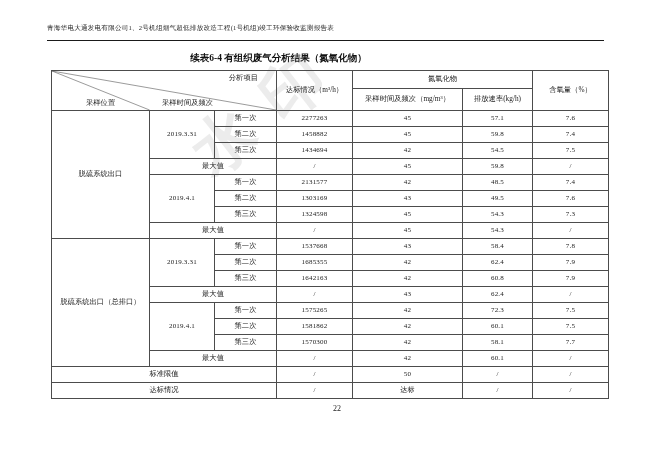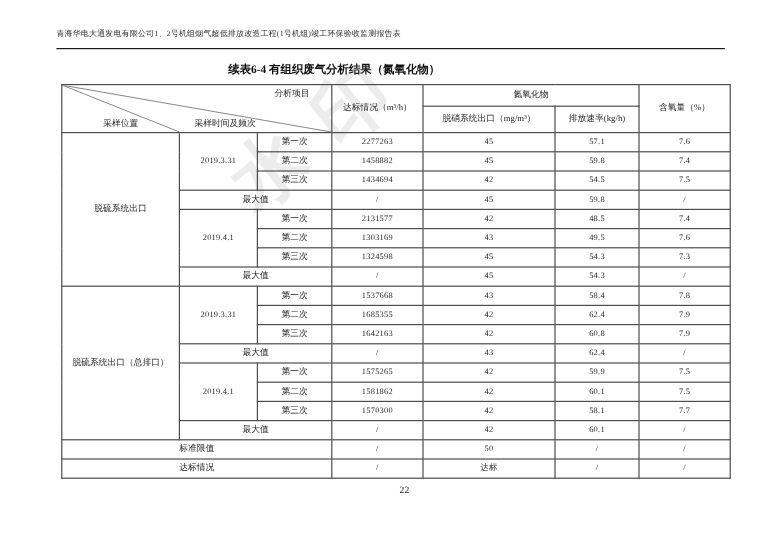--- a/index.html
+++ b/index.html
@@ -86,21 +86,21 @@
         </svg>
         <span class="lbl lbl-top">分析项目</span>
         <span class="lbl lbl-mid">采样时间及频次</span>
         <span class="lbl lbl-bot">采样位置</span>
       </td>
       <th rowspan="2">达标情况（m³/h）</th>
       <th colspan="2">氮氧化物</th>
       <th rowspan="2">含氧量（%）</th>
     </tr>
     <tr class="hrow2">
-      <th>脱硝系统出口（mg/m³）</th>
+      <th>采样时间及频次（mg/m³）</th>
       <th>排放速率(kg/h)</th>
     </tr>
   </thead>
   <tbody id="table-body">
       <tr>
         <td rowspan="8">脱硫系统出口</td>
         <td rowspan="3" class="num">2019.3.31</td>
         <td>第一次</td>
         <td class="num">2277263</td>
         <td class="num">45</td>
@@ -185,21 +185,21 @@
         <td class="num">/</td>
         <td class="num">43</td>
         <td class="num">62.4</td>
         <td class="num">/</td>
       </tr>
       <tr>
         <td rowspan="3" class="num">2019.4.1</td>
         <td>第一次</td>
         <td class="num">1575265</td>
         <td class="num">42</td>
-        <td class="num">59.9</td>
+        <td class="num">72.3</td>
         <td class="num">7.5</td>
       </tr>
       <tr>
         <td>第二次</td>
         <td class="num">1581862</td>
         <td class="num">42</td>
         <td class="num">60.1</td>
         <td class="num">7.5</td>
       </tr>
       <tr>

